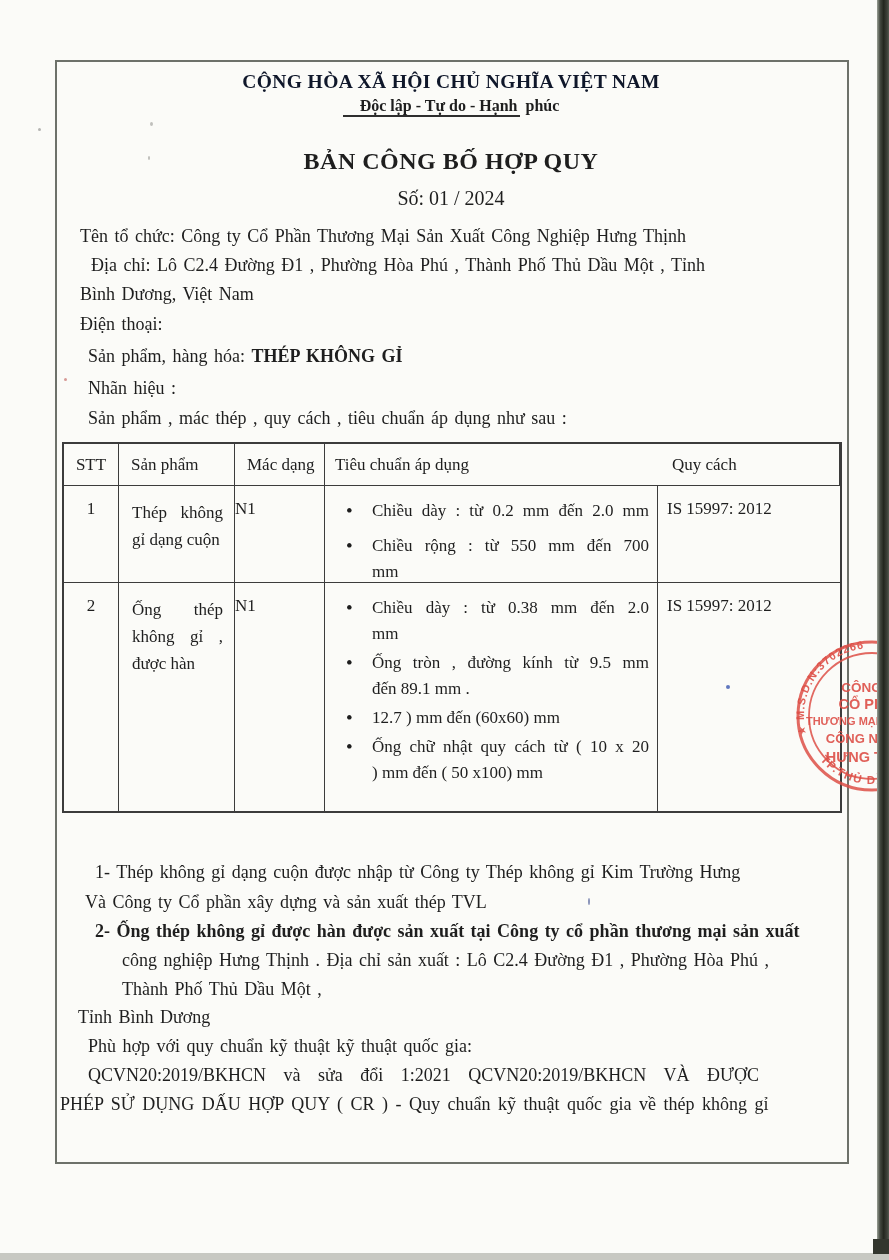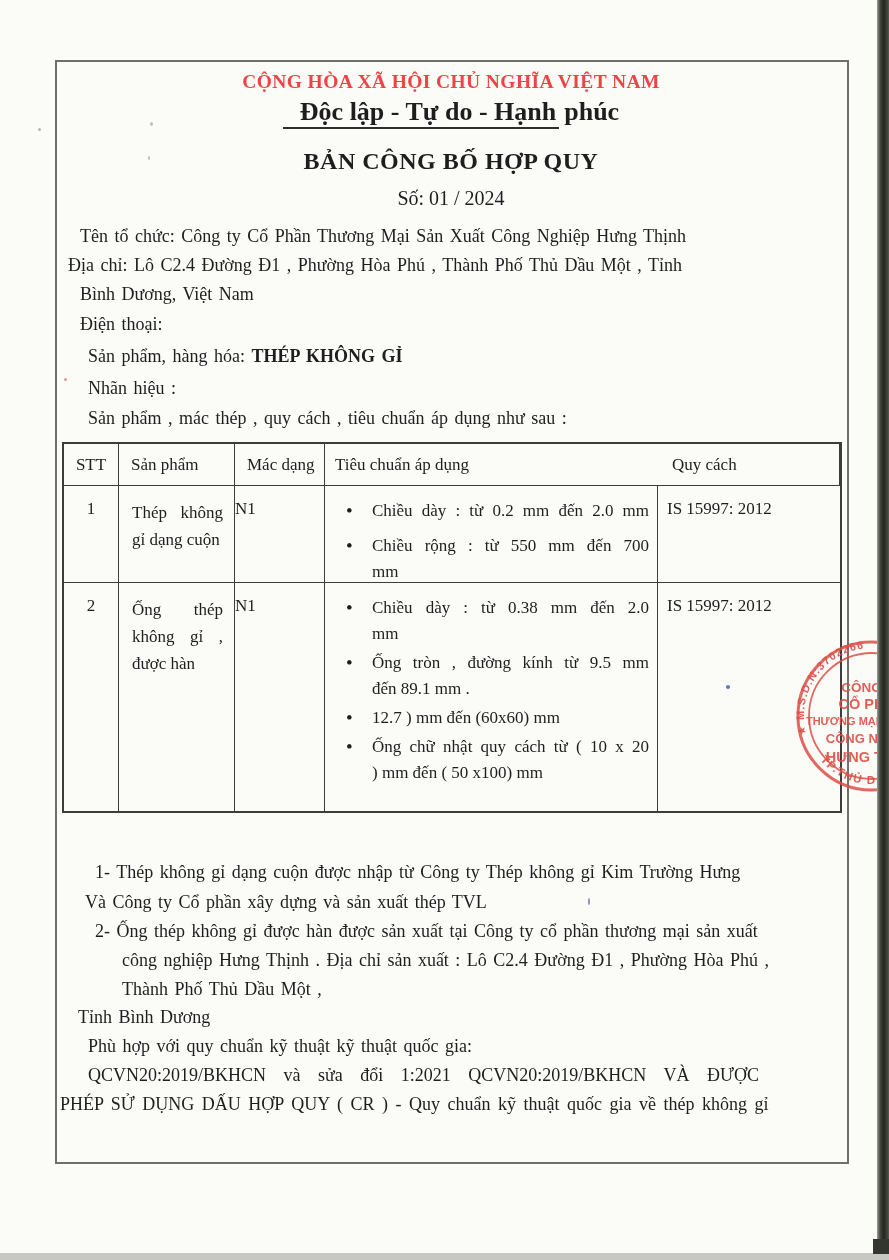--- a/index.html
+++ b/index.html
@@ -6,22 +6,22 @@
   .page {
     position:relative; width:889px; height:1260px; overflow:hidden;
     background:#fbfbf8; color:#1e1e1e;
     font-family:"Liberation Serif","DejaVu Serif",serif;
   }
   .border-box {
     position:absolute; left:55px; top:60px; width:790px; height:1100px;
     border:2px solid #6d716a;
   }
   .center { position:absolute; left:55px; width:792px; text-align:center; }
-  .country { top:71px; font-size:19.5px; font-weight:bold; letter-spacing:.4px; color:#ef4444; }
-  .motto { top:97px; font-size:26px; font-weight:bold; }
+  .country { top:71px; font-size:19.5px; font-weight:bold; letter-spacing:.4px; color:#0f172a; }
+  .motto { top:97px; font-size:16px; font-weight:bold; }
   .motto-u { border-bottom:2.5px solid #2e2e2e; padding:0 3px 1px 17px; }
   .motto-t { margin-left:5px; }
   .title { top:148px; font-size:24px; font-weight:bold; letter-spacing:.5px; }
   .number { top:187px; font-size:20px; }
   .line { position:absolute; font-size:18px; white-space:nowrap; word-spacing:2px; }
   .bold { font-weight:bold; }
   
   .doc-table {
     position:absolute; left:62px; top:442px;
     display:grid;
@@ -70,21 +70,21 @@
   <div class="speck" style="left:726px;top:685px;width:4px;height:4px;background:#3a56b0;opacity:.8;"></div>
 
   <div class="center country">CỘNG HÒA XÃ HỘI CHỦ NGHĨA VIỆT NAM</div>
   <div class="center motto">
     <span class="motto-u">Độc lập - Tự do - Hạnh</span><span class="motto-t">phúc</span>
   </div>
   <div class="center title">BẢN CÔNG BỐ HỢP QUY</div>
   <div class="center number">Số: 01 / 2024</div>
 
   <div class="line" style="left:80px;top:226px;">Tên tổ chức: Công ty Cổ Phần Thương Mại Sản Xuất Công Nghiệp Hưng Thịnh</div>
-  <div class="line" style="left:68px;top:255px;">Địa chỉ: Lô C2.4 Đường Đ1 , Phường Hòa Phú , Thành Phố Thủ Dầu Một , Tỉnh</div>
+  <div class="line" style="left:91px;top:255px;">Địa chỉ: Lô C2.4 Đường Đ1 , Phường Hòa Phú , Thành Phố Thủ Dầu Một , Tỉnh</div>
   <div class="line" style="left:80px;top:284px;">Bình Dương, Việt Nam</div>
   <div class="line" style="left:80px;top:314px;">Điện thoại:</div>
   <div class="line" style="left:88px;top:346px;">
     <span>Sản phẩm, hàng hóa:</span>
     <span class="bold">THÉP KHÔNG GỈ</span>
   </div>
   <div class="line" style="left:88px;top:378px;">Nhãn hiệu :</div>
   <div class="line" style="left:88px;top:408px;">Sản phẩm , mác thép , quy cách , tiêu chuẩn áp dụng như sau :</div>
 
   <div class="doc-table">
@@ -134,21 +134,21 @@
       <div class="spec">
         <div class="spread">Ống chữ nhật quy cách từ ( 10 x 20</div>
         <div>) mm đến ( 50 x100) mm</div>
       </div>
     </div>
     <div class="cell standard no-r no-b">IS 15997: 2012</div>
   </div>
 
   <div class="note" style="left:95px;top:862px;">1- Thép không gỉ dạng cuộn được nhập từ Công ty Thép không gỉ Kim Trường Hưng</div>
   <div class="note" style="left:85px;top:892px;">Và Công ty Cổ phần xây dựng và sản xuất thép TVL</div>
-  <div class="note" style="left:95px;top:921px;">2- Ống thép không gỉ được hàn được sản xuất tại Công ty cổ phần thương mại sản xuất</div>
+  <div class="note" style="left:95px;top:921px;font-weight:bold;">2- Ống thép không gỉ được hàn được sản xuất tại Công ty cổ phần thương mại sản xuất</div>
   <div class="note" style="left:122px;top:950px;">công nghiệp Hưng Thịnh . Địa chỉ sản xuất : Lô C2.4 Đường Đ1 , Phường Hòa Phú ,</div>
   <div class="note" style="left:122px;top:979px;">Thành Phố Thủ Dầu Một ,</div>
   <div class="note" style="left:78px;top:1007px;">Tỉnh Bình Dương</div>
   <div class="note" style="left:88px;top:1036px;">Phù hợp với quy chuẩn kỹ thuật kỹ thuật quốc gia:</div>
   <div class="note wspace" style="left:88px;top:1065px;">QCVN20:2019/BKHCN và sửa đổi 1:2021 QCVN20:2019/BKHCN VÀ ĐƯỢC</div>
   <div class="note" style="left:60px;top:1094px;word-spacing:3px;">PHÉP SỬ DỤNG DẤU HỢP QUY ( CR ) -  Quy chuẩn kỹ thuật quốc gia về thép không gỉ</div>
 
   <svg class="stamp-svg" viewBox="0 0 240 240">
     <g fill="none" stroke="#dd4f47" stroke-opacity="0.85">
       <circle cx="102" cy="116" r="74" stroke-width="3"></circle>

